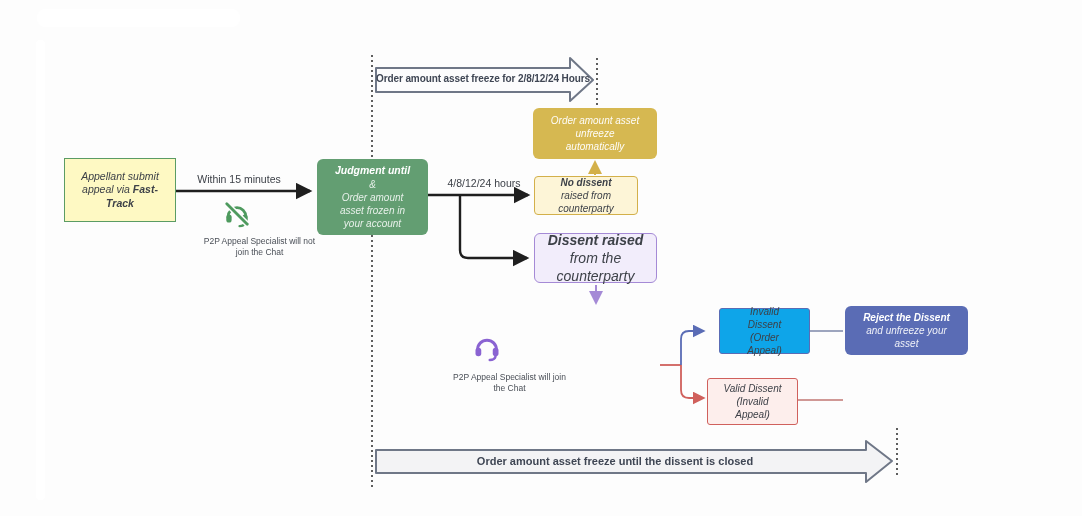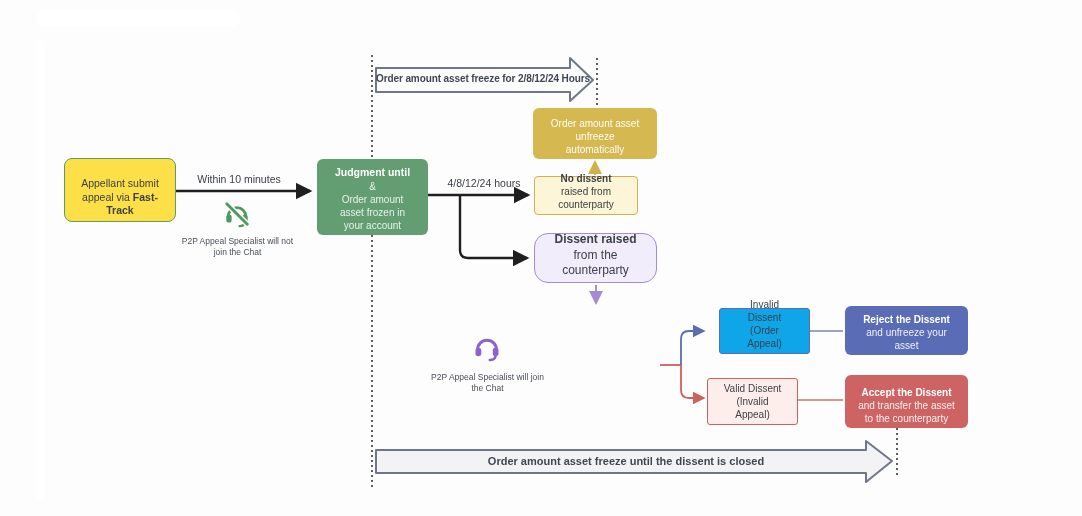--- a/index.html
+++ b/index.html
@@ -6,38 +6,38 @@
   #canvas{
     position:relative;width:1082px;height:516px;margin:0 auto;
     background:#fdfdfd;overflow:hidden;
     font-family:"Liberation Sans","DejaVu Sans",sans-serif;
     color:#3d4148;
   }
   .patch{position:absolute;background:#ffffff;border-radius:8px;}
   svg.overlay{position:absolute;left:0;top:0;}
   .node{
     position:absolute;box-sizing:border-box;
-    display:flex;flex-direction:column;align-items:center;justify-content:flex-end;
-    text-align:center;font-size:10.5px;line-height:1.3;padding:3px 12px;
+    display:flex;flex-direction:column;align-items:center;justify-content:center;
+    text-align:center;font-size:10.5px;line-height:1.3;padding:3px 12px;font-style:italic;
   }
-  .outline-green{background:#fde047;border:1.6px solid #5b9c64;border-radius:8px;}
+  .outline-green{background:#fef9c3;border:1.6px solid #5b9c64;border-radius:0;}
   .solid-green{background:#639e72;border-radius:6px;color:#fff;}
   .solid-yellow{background:#d6b851;border-radius:6px;color:rgba(255,255,255,0.96);font-size:10px;}
   .outline-yellow{background:#fdf5d7;border:1.6px solid #d3b04a;border-radius:4px;font-size:10px;}
-  .outline-purple{background:#f2edfb;border:1.6px solid #a58ad6;border-radius:14px;font-size:12px;}
+  .outline-purple{background:#f2edfb;border:1.6px solid #a58ad6;border-radius:6px;font-size:14px;}
   .solid-purple{background:#8968ca;border-radius:8px;color:rgba(255,255,255,0.95);font-size:10px;line-height:1.38;}
   .outline-blue{background:#0ea5e9;border:1.6px solid #5a6cb5;border-radius:3px;font-size:10px;margin-left:12px;}
   .solid-blue{background:#5a6cb5;border-radius:6px;color:rgba(255,255,255,0.9);font-size:10px;}
   .outline-red{background:#fdeeec;border:1.6px solid #d0605c;border-radius:3px;font-size:10px;}
   .solid-red{background:#cd6463;border-radius:6px;color:rgba(255,255,255,0.9);font-size:10px;}
   .b{font-weight:bold;}
   .solid-green .muted{color:rgba(255,255,255,0.85);font-size:10px;}
   .solid-blue .b,.solid-red .b,.solid-green .b{color:#ffffff;}
   .label{position:absolute;text-align:center;font-size:10.5px;color:#3d4148;}
-  .caption{position:absolute;text-align:center;font-size:8.5px;line-height:1.35;color:#4a4f57;}
+  .caption{position:absolute;text-align:center;font-size:8.5px;line-height:1.35;color:#4a4f57;margin-left:22px;}
   .banner-text{
     position:absolute;text-align:center;font-weight:bold;color:#3f4654;
     white-space:nowrap;
   }
   .icon-wrap{position:absolute;display:flex;align-items:center;justify-content:center;}
 </style>
 </head>
 <body>
 
 <div id="canvas">
@@ -81,21 +81,21 @@
 
     <line x1="660" y1="365" x2="681" y2="365" stroke="#d0605c" stroke-width="1.8"></line>
     <path d="M681,365 V339 Q681,331 689,331 H702" fill="none" stroke="#5a6cb5" stroke-width="1.8" marker-end="url(#mBlue)"></path>
     <path d="M681,365 V390 Q681,398 689,398 H702" fill="none" stroke="#d0605c" stroke-width="1.8" marker-end="url(#mRed)"></path>
 
     <line x1="798" y1="331" x2="843" y2="331" stroke="#7d87a8" stroke-width="1.6"></line>
     <line x1="798" y1="400" x2="843" y2="400" stroke="#c07672" stroke-width="1.6"></line>
   </svg>
 
   <div class="banner-text" style="left:376px;top:73px;width:200px;font-size:10px;letter-spacing:-0.1px;">Order amount asset freeze for 2/8/12/24 Hours</div>
-  <div class="banner-text" style="left:383px;top:455px;width:486px;font-size:11px;">Order amount asset freeze until the dissent is closed</div>
+  <div class="banner-text" style="left:372px;top:455px;width:486px;font-size:11px;">Order amount asset freeze until the dissent is closed</div>
 
   <div class="node outline-green" style="left:64px;top:158px;width:112px;height:64px;">
     <div><span>Appellant submit appeal via </span><span class="b">Fast-Track</span></div>
   </div>
 
   <div class="node solid-green" style="left:317px;top:159px;width:111px;height:76px;">
     <div class="b">Judgment until</div>
     <div class="muted">&amp;</div>
     <div class="muted">Order amount asset frozen in your account</div>
   </div>
@@ -120,25 +120,22 @@
 
   <div class="node outline-red" style="left:707px;top:378px;width:91px;height:47px;">
     <div>Valid Dissent</div>
     <div>(Invalid Appeal)</div>
   </div>
 
   <div class="node solid-blue" style="left:845px;top:306px;width:123px;height:49px;">
     <div><span class="b">Reject the Dissent</span><span> and unfreeze your asset</span></div>
   </div>
 
-  <div class="node solid-red" style="left:845px;top:375px;width:123px;height:53px;">
-    <div><span class="b">Accept the Dissent</span><span> and transfer the asset to the counterparty</span></div>
-  </div>
 
-  <div class="label" style="left:183px;top:173px;width:112px;">Within 10 minutes</div>
+  <div class="label" style="left:183px;top:173px;width:112px;">Within 15 minutes</div>
   <div class="label" style="left:438px;top:177px;width:92px;">4/8/12/24 hours</div>
 
   <div class="icon-wrap" style="left:223px;top:200px;width:28px;height:28px;">
     <svg width="28" height="28" viewBox="0 0 24 24">
       <path d="M4.5 14 a7.5 7.5 0 0 1 15 0" fill="none" stroke="#4e9a5e" stroke-width="2.4" stroke-linecap="round"></path>
       <rect x="2.8" y="12.5" width="4.6" height="6.8" rx="2.2" fill="#4e9a5e"></rect>
       <rect x="16.6" y="12.5" width="4.6" height="6.8" rx="2.2" fill="#4e9a5e"></rect>
       <path d="M18.8 19.6 q-0.6 2.8 -4.6 2.8" fill="none" stroke="#4e9a5e" stroke-width="2" stroke-linecap="round"></path>
       <line x1="3.2" y1="3.2" x2="20.8" y2="20.8" stroke="#fdfdfd" stroke-width="5"></line>
       <line x1="3.2" y1="3.2" x2="20.8" y2="20.8" stroke="#4e9a5e" stroke-width="2.4" stroke-linecap="round"></line>

